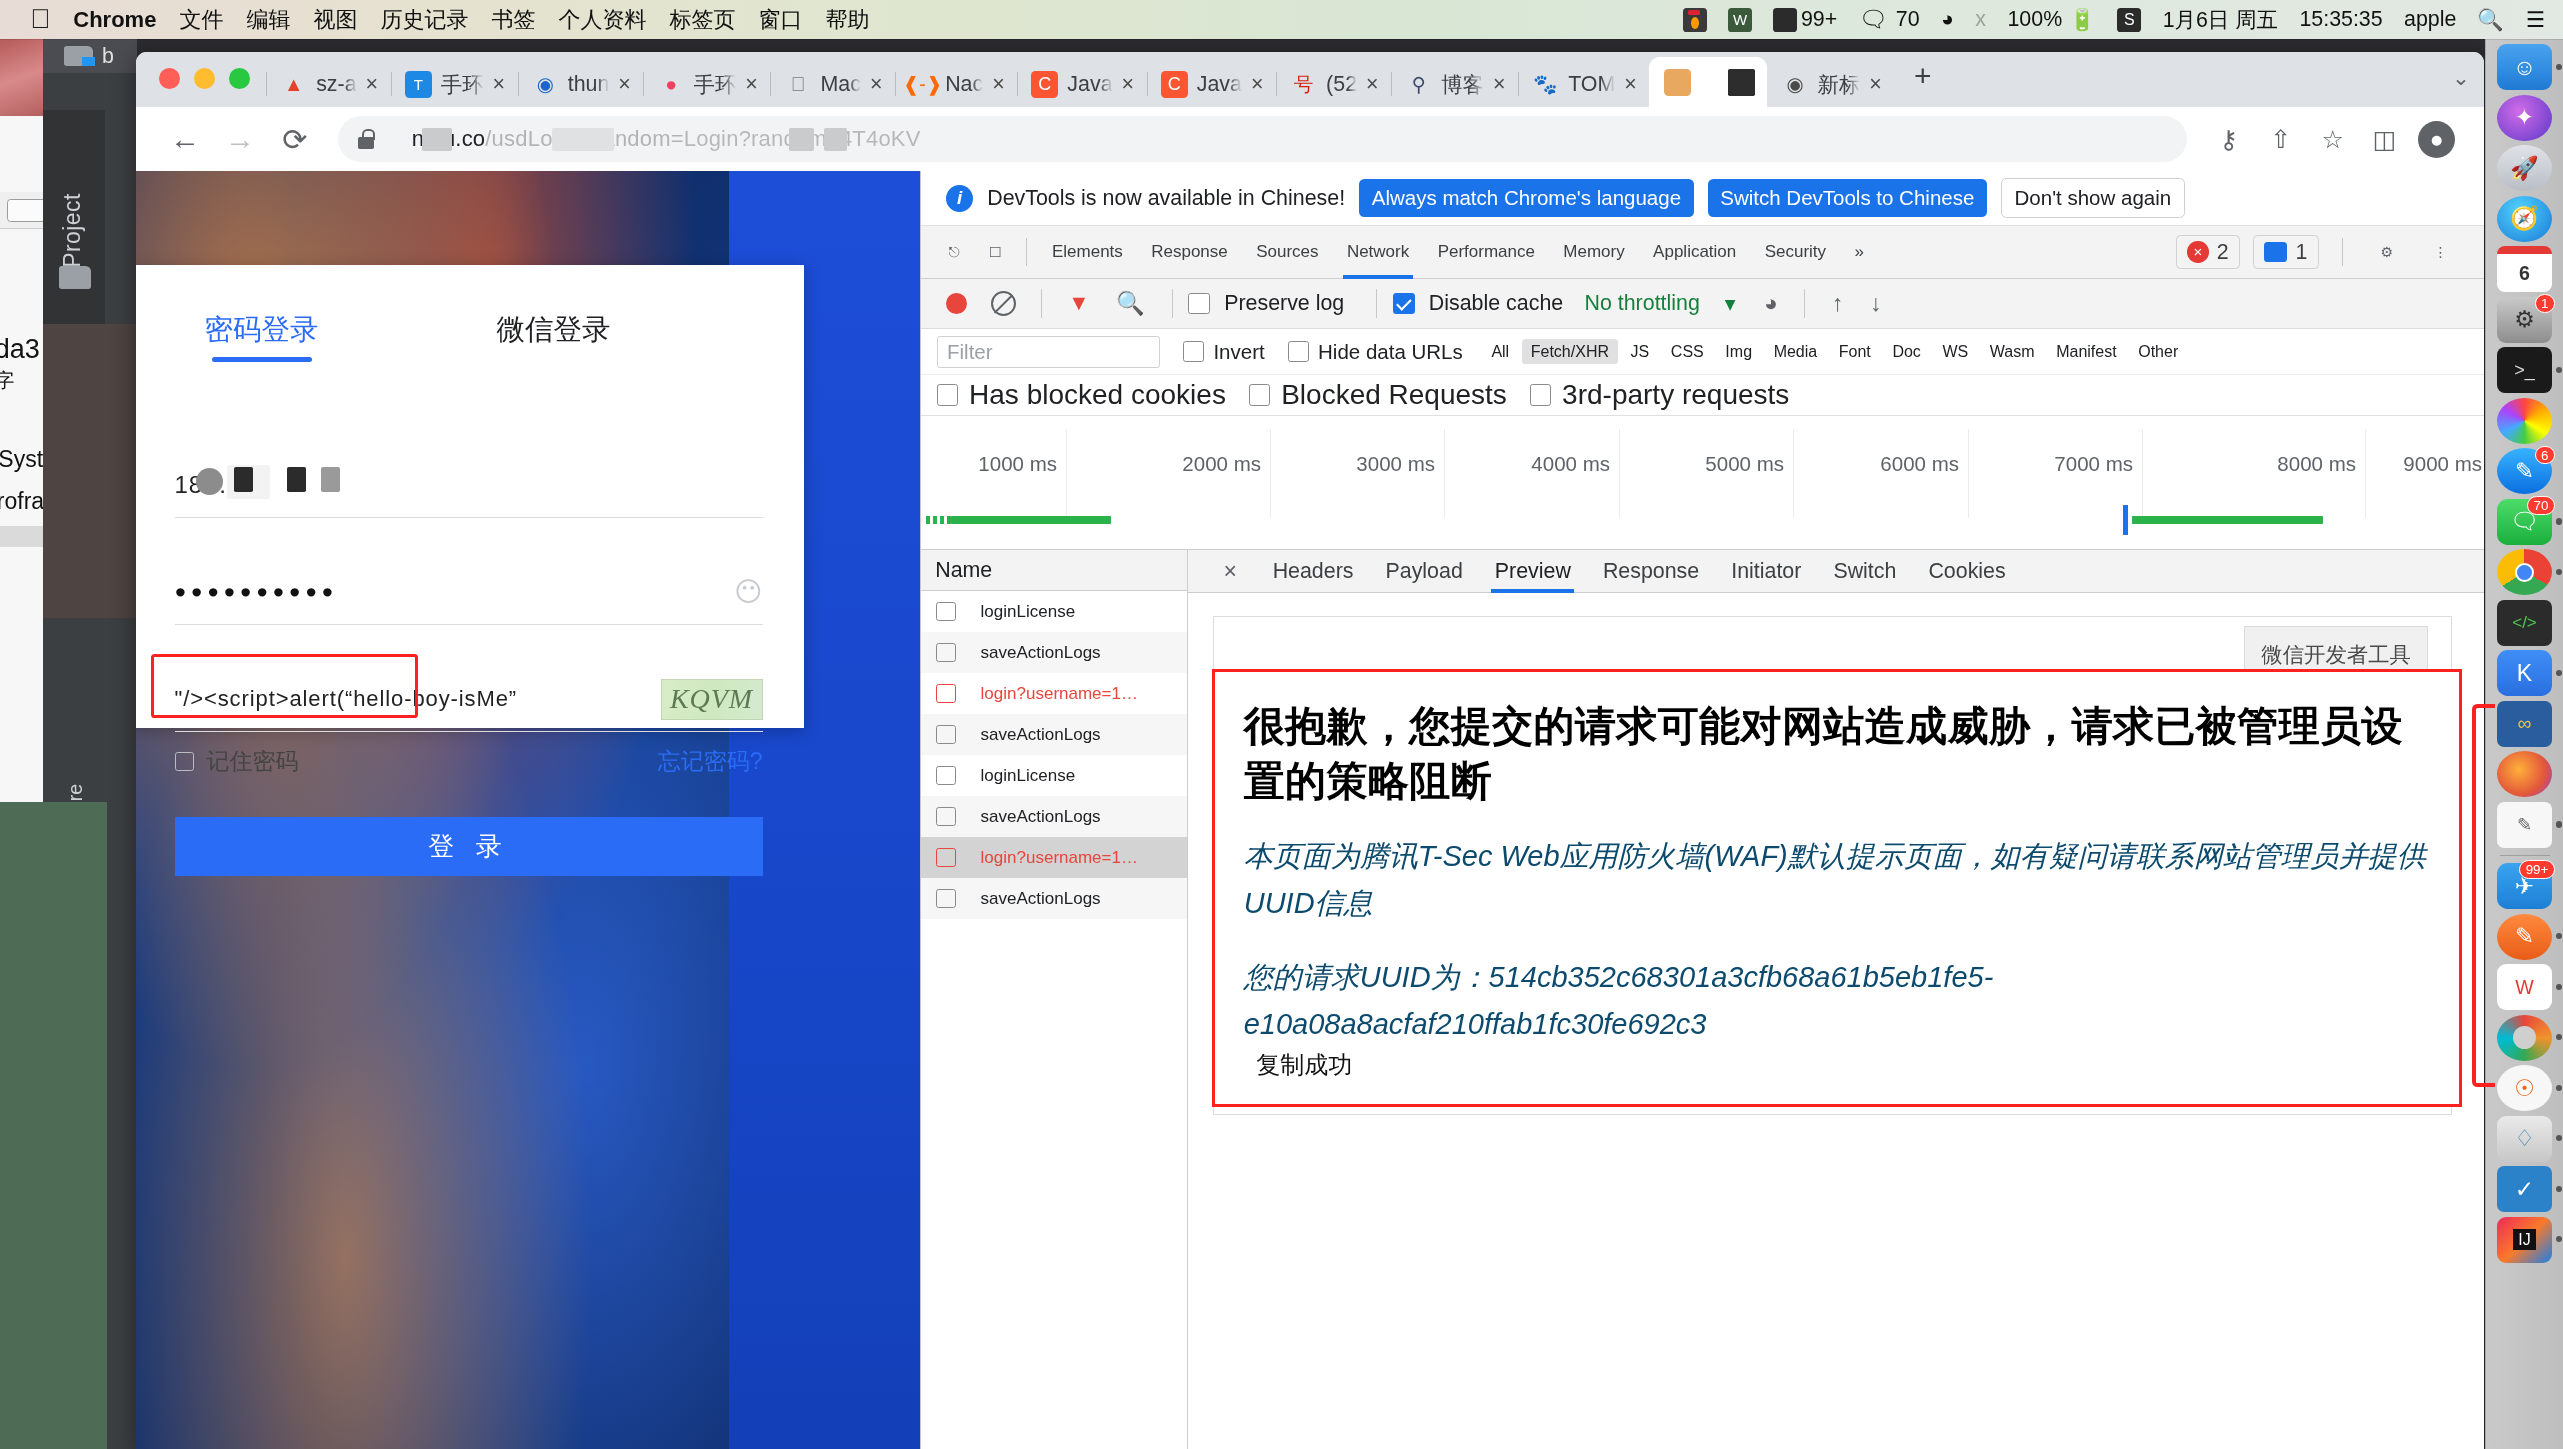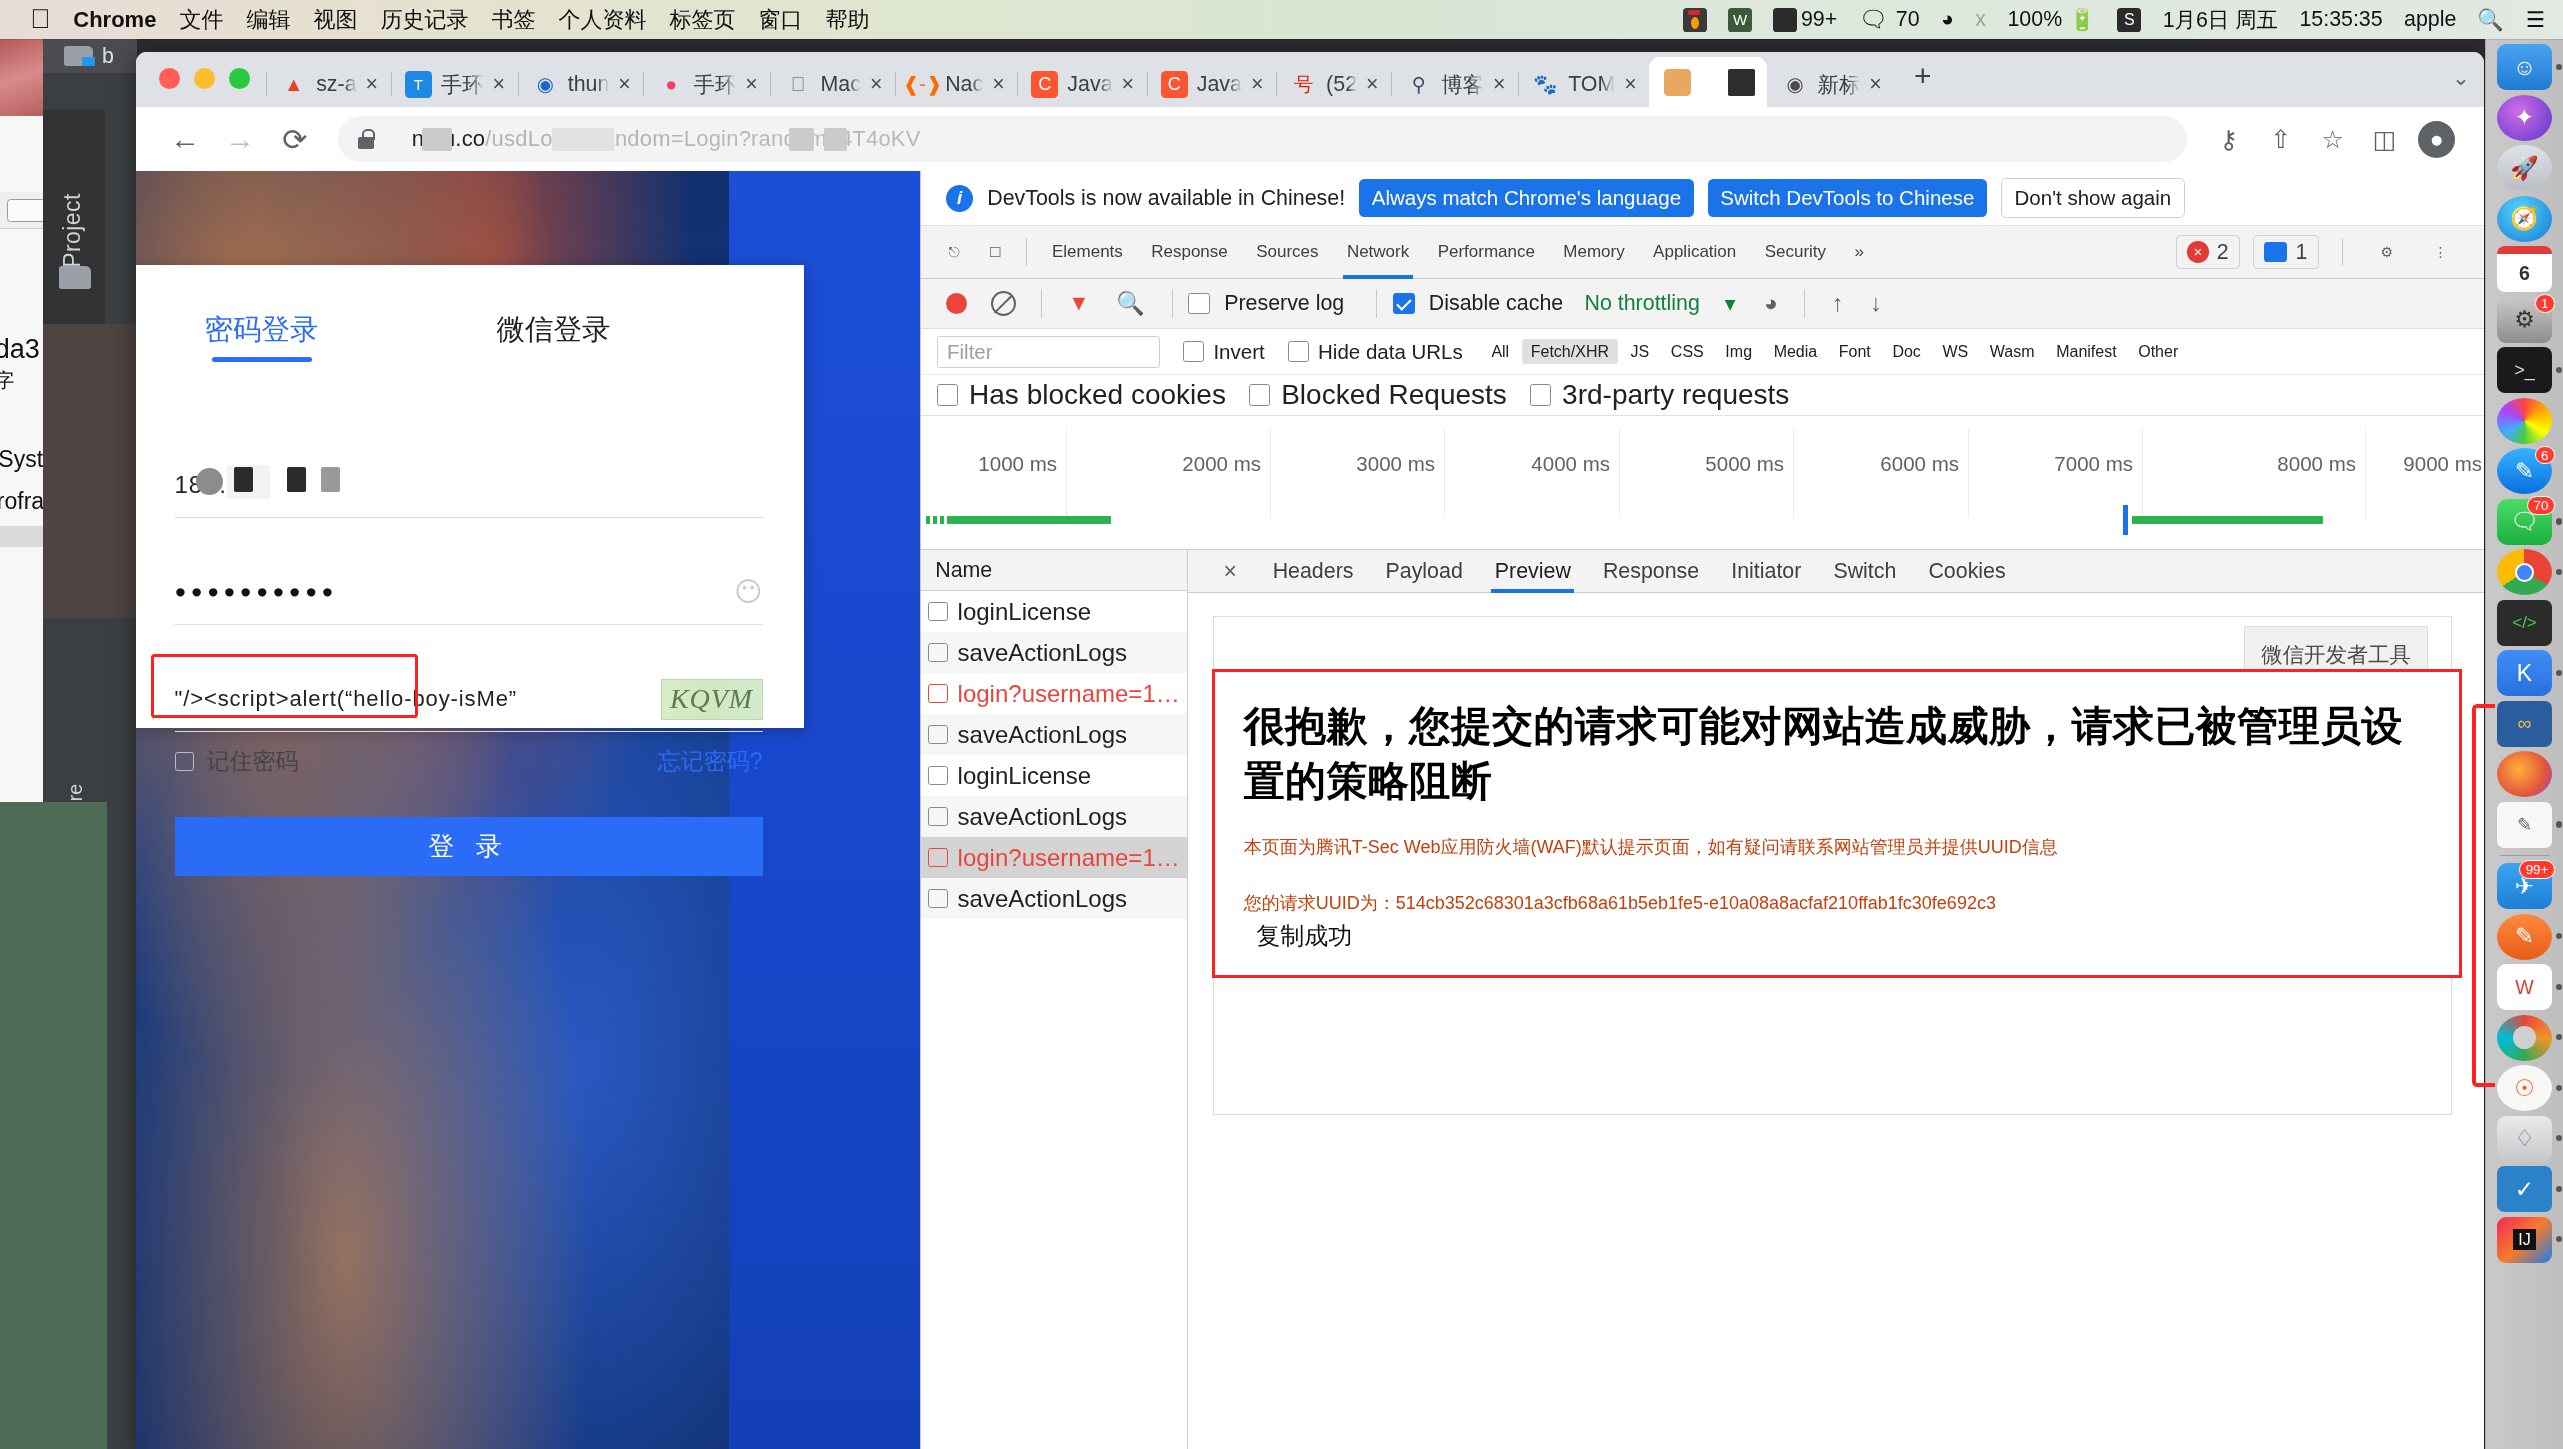--- a/index.html
+++ b/index.html
@@ -166,38 +166,38 @@
   .tl-slot{ position:absolute; top:0; height:89px; border-right:0.9px solid #ececec; }
   .tl-lbl{ position:absolute; top:23px; right:9px; font-size:20.5px; color:#5f6368; white-space:nowrap;}
   .tl-bar{ position:absolute; height:8px; background:#2bb24c; border-radius:0.9px;}
   .tl-dash{ position:absolute; height:8px;
      background:repeating-linear-gradient(90deg,#2bb24c 0 3.6px,#fff 3.6px 7.1px);}
   .tl-marker{ position:absolute; width:5.3px; background:#1a73e8;}
 
   #dt-body{ flex:1; display:flex; min-height:0; }
   #req-list{ width:267px; border-right:0.9px solid #cdcdcd; display:flex; flex-direction:column; background:#fff;}
   #req-head{ height:41px; background:#f3f3f3; border-bottom:0.9px solid #cdcdcd; display:flex;align-items:center; padding-left:14.2px; font-size:21.4px;color:#202124;}
-  .req{ height:41px; display:flex; align-items:center; padding-left:7px; gap:10px; font-size:24px; color:#202124; white-space:nowrap; overflow:hidden;}
+  .req{ height:41px; display:flex; align-items:center; padding-left:15px; gap:25px; font-size:17px; color:#202124; white-space:nowrap; overflow:hidden;}
   .req:nth-child(odd){ background:#f6f6f6;}
   .req.err{ color:#e8453c;}
   .req.sel{ background:#d3d3d3;}
   .req .cbx2{ width:19.6px;height:19.6px;border:1.8px solid #8a8a8a; border-radius:2.7px; flex:0 0 19.6px;}
   .req.err .cbx2{ border-color:#e8453c;}
 
   #req-detail{ flex:1; display:flex; flex-direction:column; min-width:0; background:#fff;}
   #rd-tabs{ height:43px; background:#f3f3f3; border-bottom:0.9px solid #cdcdcd; display:flex; align-items:center; padding-left:16px;}
   .rd-x{ font-size:23px; color:#5f6368; padding:0 19.6px;}
   .rd-tab{ font-size:21.4px; color:#3c4043; padding:0 16px; height:43px; display:flex;align-items:center; position:relative;}
   .rd-tab.on{ color:#202124; }
   .rd-tab.on:after{content:"";position:absolute;left:12.5px;right:12.5px;bottom:0;height:3.6px;background:#1a73e8;}
   #rd-body{ flex:1; position:relative; background:#fff; padding:23px 32px 0 25px; overflow:hidden;}
   #waf{ position:relative; border:0.9px solid #dcdcdc; min-height:499px; background:#fff;}
   #waf-inner{ position:absolute; left:-1.8px; top:52px; right:-10.7px; border:3.6px solid #ff2020; padding:27px 30px 23px 28.5px; background:#fff;}
   #waf h1{ font-size:41px; line-height:1.35; color:#000; font-weight:bold; letter-spacing:0.4px;}
-  #waf p{ font-size:18px; line-height:1.62; color:#c2410c; margin-top:23px;}
+  #waf p{ font-size:29px; line-height:1.62; color:#0c4a6e; margin-top:23px;font-style:italic;}
   #waf .uuid{ margin-top:27px;}
   #waf .copied{ font-size:24px; color:#111; margin-top:1.8px; padding-left:12.5px;}
   #wx-badge{ position:absolute; right:23px; top:9px; background:#f0f0f0; border:0.9px solid #dcdcdc;
      padding:12.5px 16px; font-size:21.4px; color:#4a4a4a;}
 
   
   #dock{
     position:absolute; right:0; top:39px; width:78px; height:1411px;
     background:linear-gradient(90deg, rgba(215,215,215,.92), rgba(198,198,198,.95));
     border-left:0.9px solid #a9a9a9; display:flex; flex-direction:column; align-items:center;

